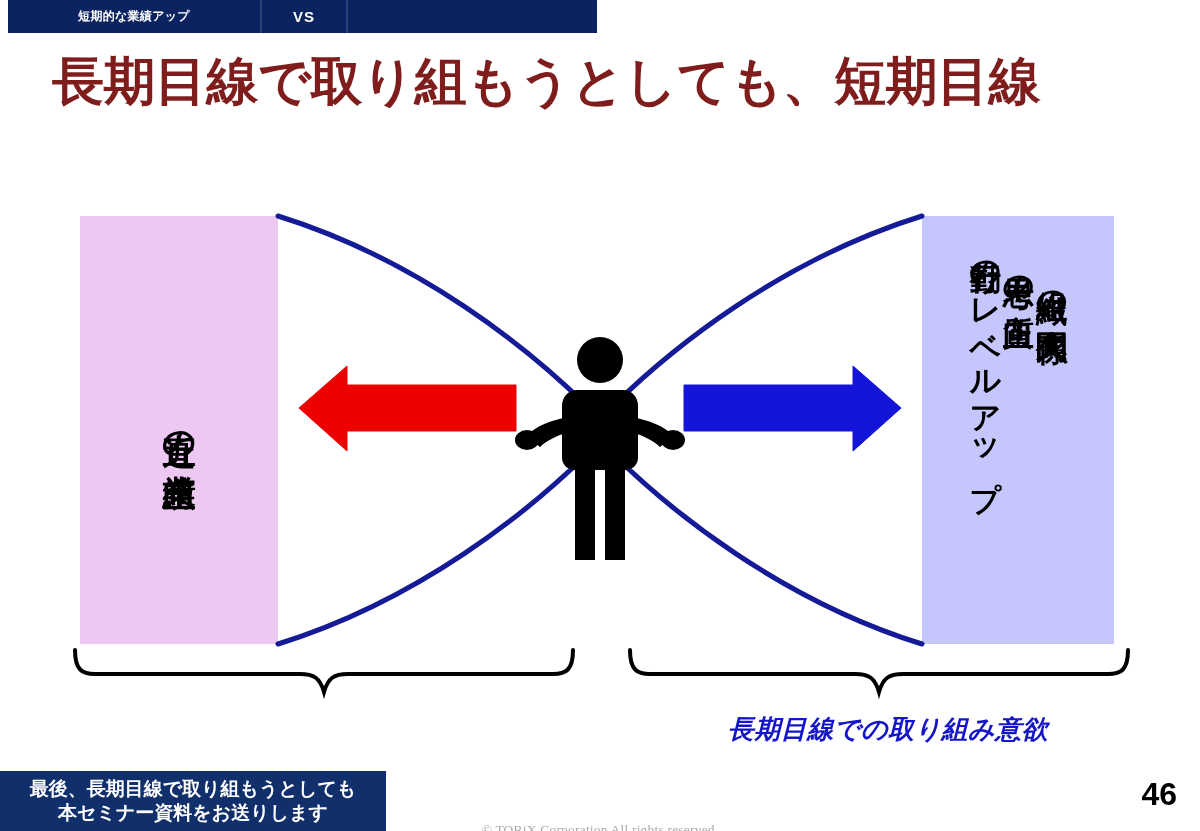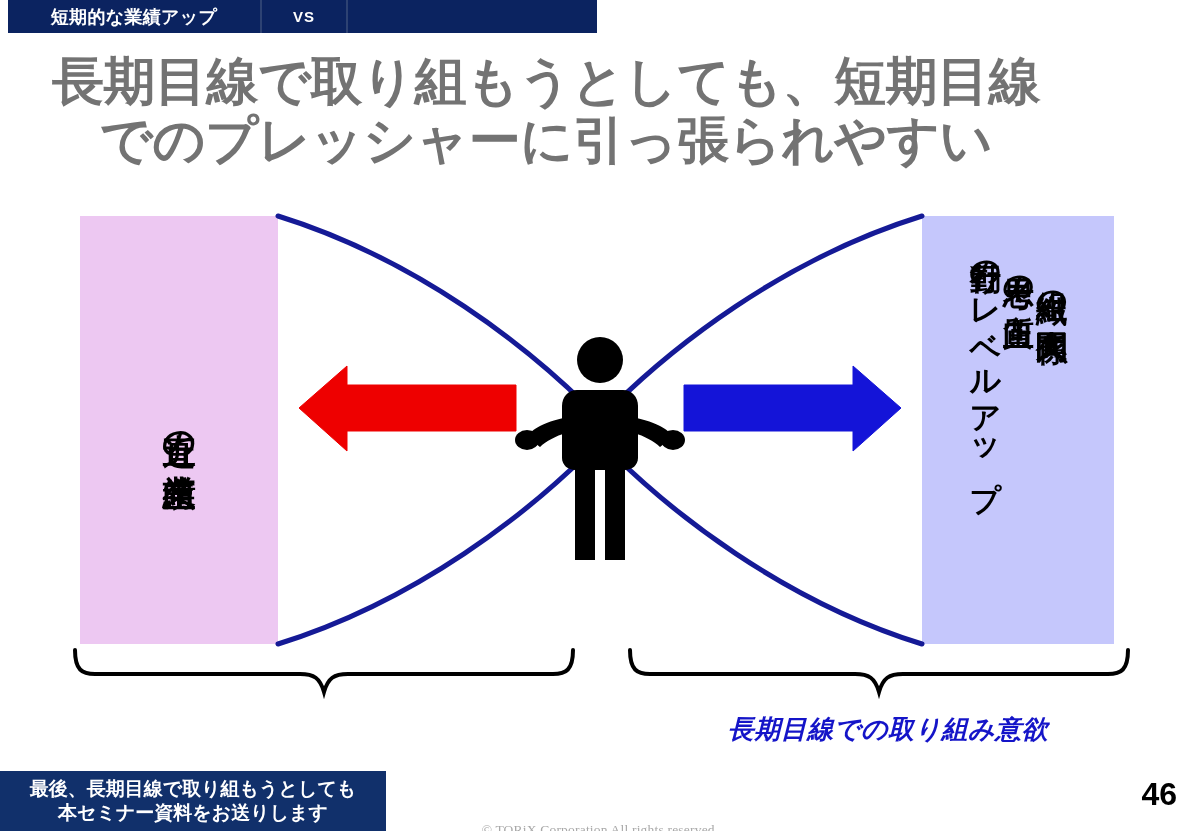--- a/index.html
+++ b/index.html
@@ -28,41 +28,41 @@
     height: 33px;
     background: #0b2360;
     display: flex;
     align-items: stretch;
   }
   .header-cell {
     display: flex;
     align-items: center;
     justify-content: center;
     color: #ffffff;
-    font-size: 18px;
+    font-size: 12px;
     font-weight: 700;
     letter-spacing: 0.3px;
     white-space: nowrap;
   }
   #header-cell-short { flex: 0 0 252px; }
   #header-cell-vs    { flex: 0 0 84px; font-size: 15px; letter-spacing: 1px; }
   #header-cell-long  { flex: 1 1 auto; }
   .header-div {
     flex: 0 0 2px;
     background: #2d4273;
   }
 
   
   #title-block {
     position: absolute;
     left: 0;
     top: 52px;
     width: 1092px;
     text-align: center;
-    color: #737373;
+    color: #7f1d1d;
     font-weight: 700;
     font-size: 52px;
     line-height: 1.14;
     letter-spacing: -0.5px;
   }
   .title-line { display: block; white-space: nowrap; }
 
   
   #diagram {
     position: absolute;
@@ -189,21 +189,20 @@
     </div>
     <div class="header-div"></div>
     <div class="header-cell" id="header-cell-vs">
       <span>VS</span>
     </div>
     <div class="header-div"></div>
   </div>
 
   <div id="title-block">
     <span class="title-line">長期目線で取り組もうとしても、短期目線</span>
-    <span class="title-line">でのプレッシャーに引っ張られやすい</span>
   </div>
 
   <div id="diagram">
 
     <div class="panel" id="panel-left">
       <span class="vtext">直近の業績向上</span>
     </div>
 
     <div class="panel" id="panel-right">
       <div class="vcols">

